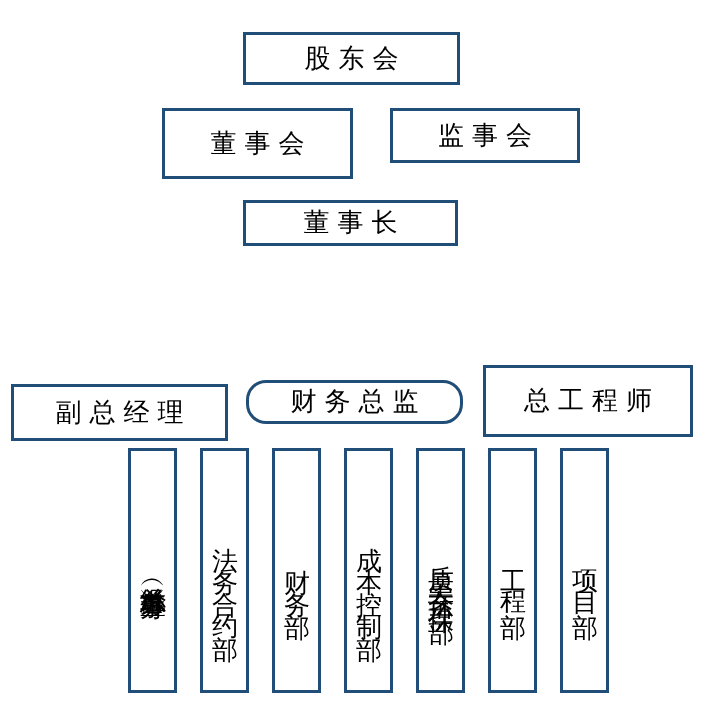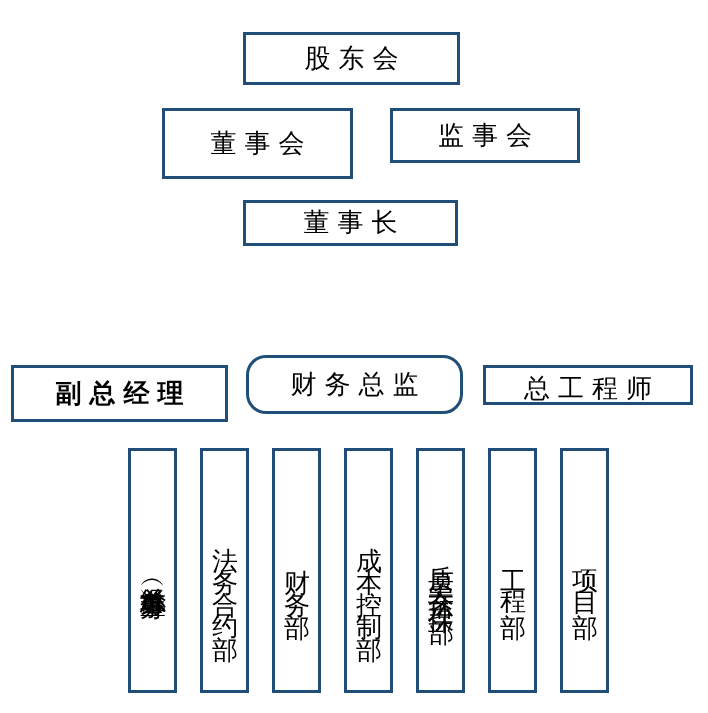--- a/index.html
+++ b/index.html
@@ -54,23 +54,23 @@
     letter-spacing: 1px;
     margin-top: 1px;
   }
 
   
   .n-shareholders   { left: 243px; top: 32px;  width: 217px; height: 53px; }
   .n-board          { left: 162px; top: 108px; width: 191px; height: 71px; }
   .n-supervisory    { left: 372px; top: 108px; width: 190px; height: 55px; margin-left: 18px; }
   .n-chairman       { left: 243px; top: 188px; width: 215px; height: 46px; margin-top: 12px; }
   .n-gm             { left: 243px; top: 273px; width: 215px; height: 57px; }
-  .n-deputy-gm      { left: 11px;  top: 365px; width: 217px; height: 57px; font-weight: bold; }
-  .n-cfo            { left: 246px; top: 355px; width: 217px; height: 59px; border-radius: 20px; }
-  .n-chief-eng      { left: 483px; top: 365px; width: 210px; height: 40px; align-items: flex-end; }
+  .n-deputy-gm      { left: 11px;  top: 384px; width: 217px; height: 57px; }
+  .n-cfo            { left: 246px; top: 380px; width: 217px; height: 44px; border-radius: 20px; }
+  .n-chief-eng      { left: 483px; top: 365px; width: 210px; height: 72px; }
 
   .vbox { top: 448px; width: 49px; height: 245px; }
   .n-gm-office      { left: 128px; }
   .n-legal          { left: 200px; }
   .n-finance        { left: 272px; }
   .n-cost-control   { left: 344px; }
   .n-qshe           { left: 416px; }
   .n-engineering    { left: 488px; }
   .n-project        { left: 560px; }
 </style>

